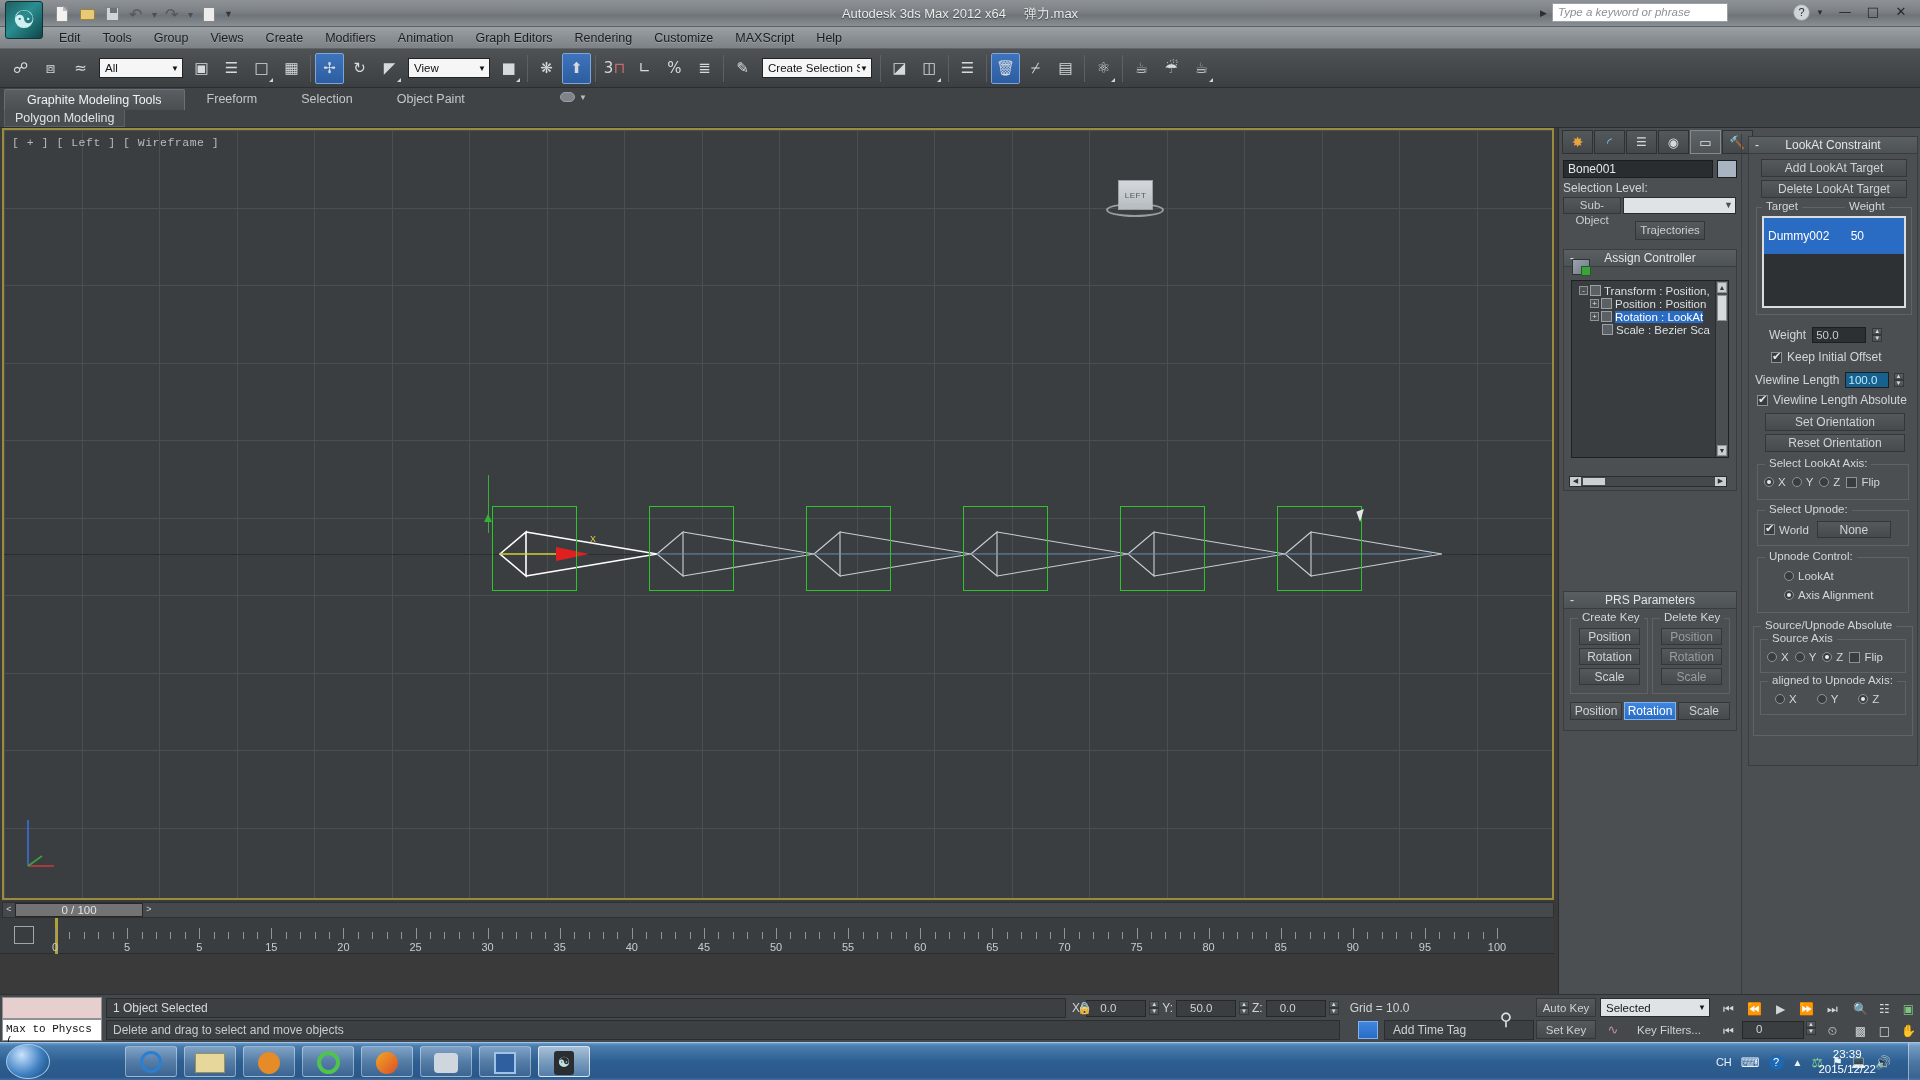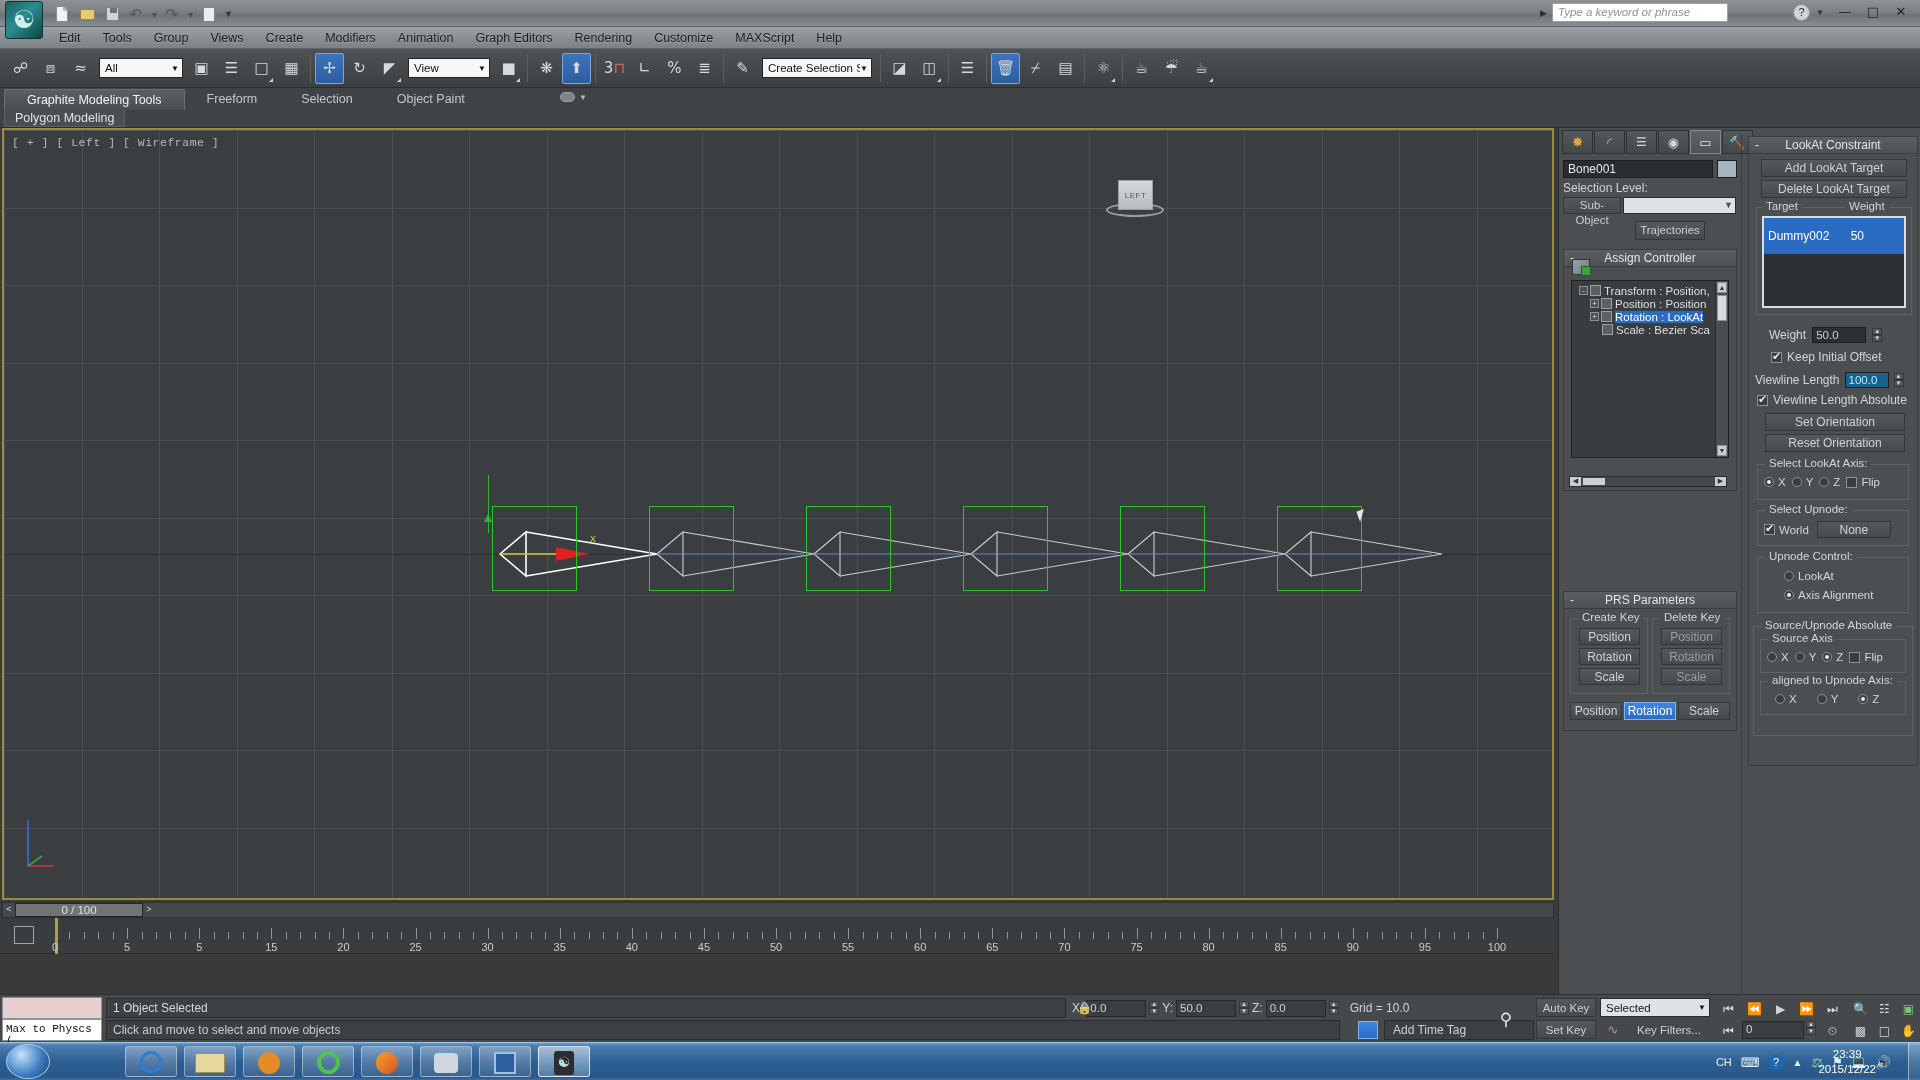--- a/index.html
+++ b/index.html
@@ -293,21 +293,21 @@
     padding:2px 6px;
   }
   .st-line2{
     position:absolute; left:106px; top:25px; width:1234px; height:20px;
     background:#3d4043; border:1px solid #2a2d2f; font-size:12px; color:#c7cbce;
     padding:2px 6px;
   }
   .coordbar{ position:absolute; left:1072px; top:3px; height:20px; display:flex; align-items:center; gap:3px;}
   .coordbar .cl{ font-size:12px; color:#d0d4d7; }
   .coordfield{ width:60px;height:17px; background:#3b3e41; border:1px solid #25282a; color:#cfd3d6;
-     font-size:11.5px; padding:1px 3px;}
+     font-size:11.5px; padding:1px 13px;}
   .addtag{ position:absolute; left:1208px; top:25px; width:132px; height:20px;
      background:#3d4043; border:1px solid #2a2d2f; font-size:12px; color:#cdd1d4; padding:2px 8px;}
   .keybar{ position:absolute; left:1490px; top:0; width:430px; height:48px; }
   .kb-btn{ position:absolute; background:linear-gradient(to bottom,#55595c,#464a4d);
      border:1px solid #33373a; font-size:11.5px; color:#cdd1d4; display:flex;align-items:center;justify-content:center;}
   .kb-combo{ position:absolute; background:#dfe3e6; border:1px solid #2a2d2f; font-size:11.5px; color:#16191b;
      display:flex; align-items:center; justify-content:space-between; padding:0 3px 0 5px;}
   .nav-ico{ position:absolute; width:25px;height:21px; display:flex;align-items:center;justify-content:center;
      color:#d3d7da; font-size:12px; font-family:"DejaVu Sans",sans-serif;}
 
@@ -356,20 +356,23 @@
         </div>
       <span class="tinydot">▾</span>
       <div class="qi">
           <span class="arrow-u">↷</span>
         </div>
       <span class="tinydot">▾</span>
       <div class="qi">
           <span class="clip"></span>
         </div>
       <span class="caretdn">▼</span>
+    </div>
+    <div class="title-text">
+      <span>Autodesk 3ds Max  2012 x64</span><span class="fname">弹力.max</span>
     </div>
     <div class="search-wrap">
       <span class="search-tri">▶</span>
       <div class="search-box">Type a keyword or phrase</div>
     </div>
     <div class="help-q">?</div>
     <span class="tri-small">▼</span>
     <div class="win-btns">
       <div>—</div>
       <div>□</div>
@@ -920,21 +923,21 @@
         <div class="ruler-num" style="left:1497.0px;">100</div>
       </div>
   </div>
 
   <div class="statusbar">
     <div class="maxscript-mini">
       <div class="ms-pink"></div>
       <div class="ms-white">Max to Physcs (</div>
     </div>
     <div class="st-line1">1 Object Selected</div>
-    <div class="st-line2">Click and move to select and move objects</div>
+    <div class="st-line2">Delete and drag to select and move objects</div>
 
     <div class="coordbar">
       <span class="nav-ico">🔒</span>
       <span class="nav-ico">◎</span>
       <span class="cl">X:</span>
       <span class="coordfield">0.0</span>
       <span class="spinarrows">
           <div>▲</div>
           <div>▼</div>
         </span>

